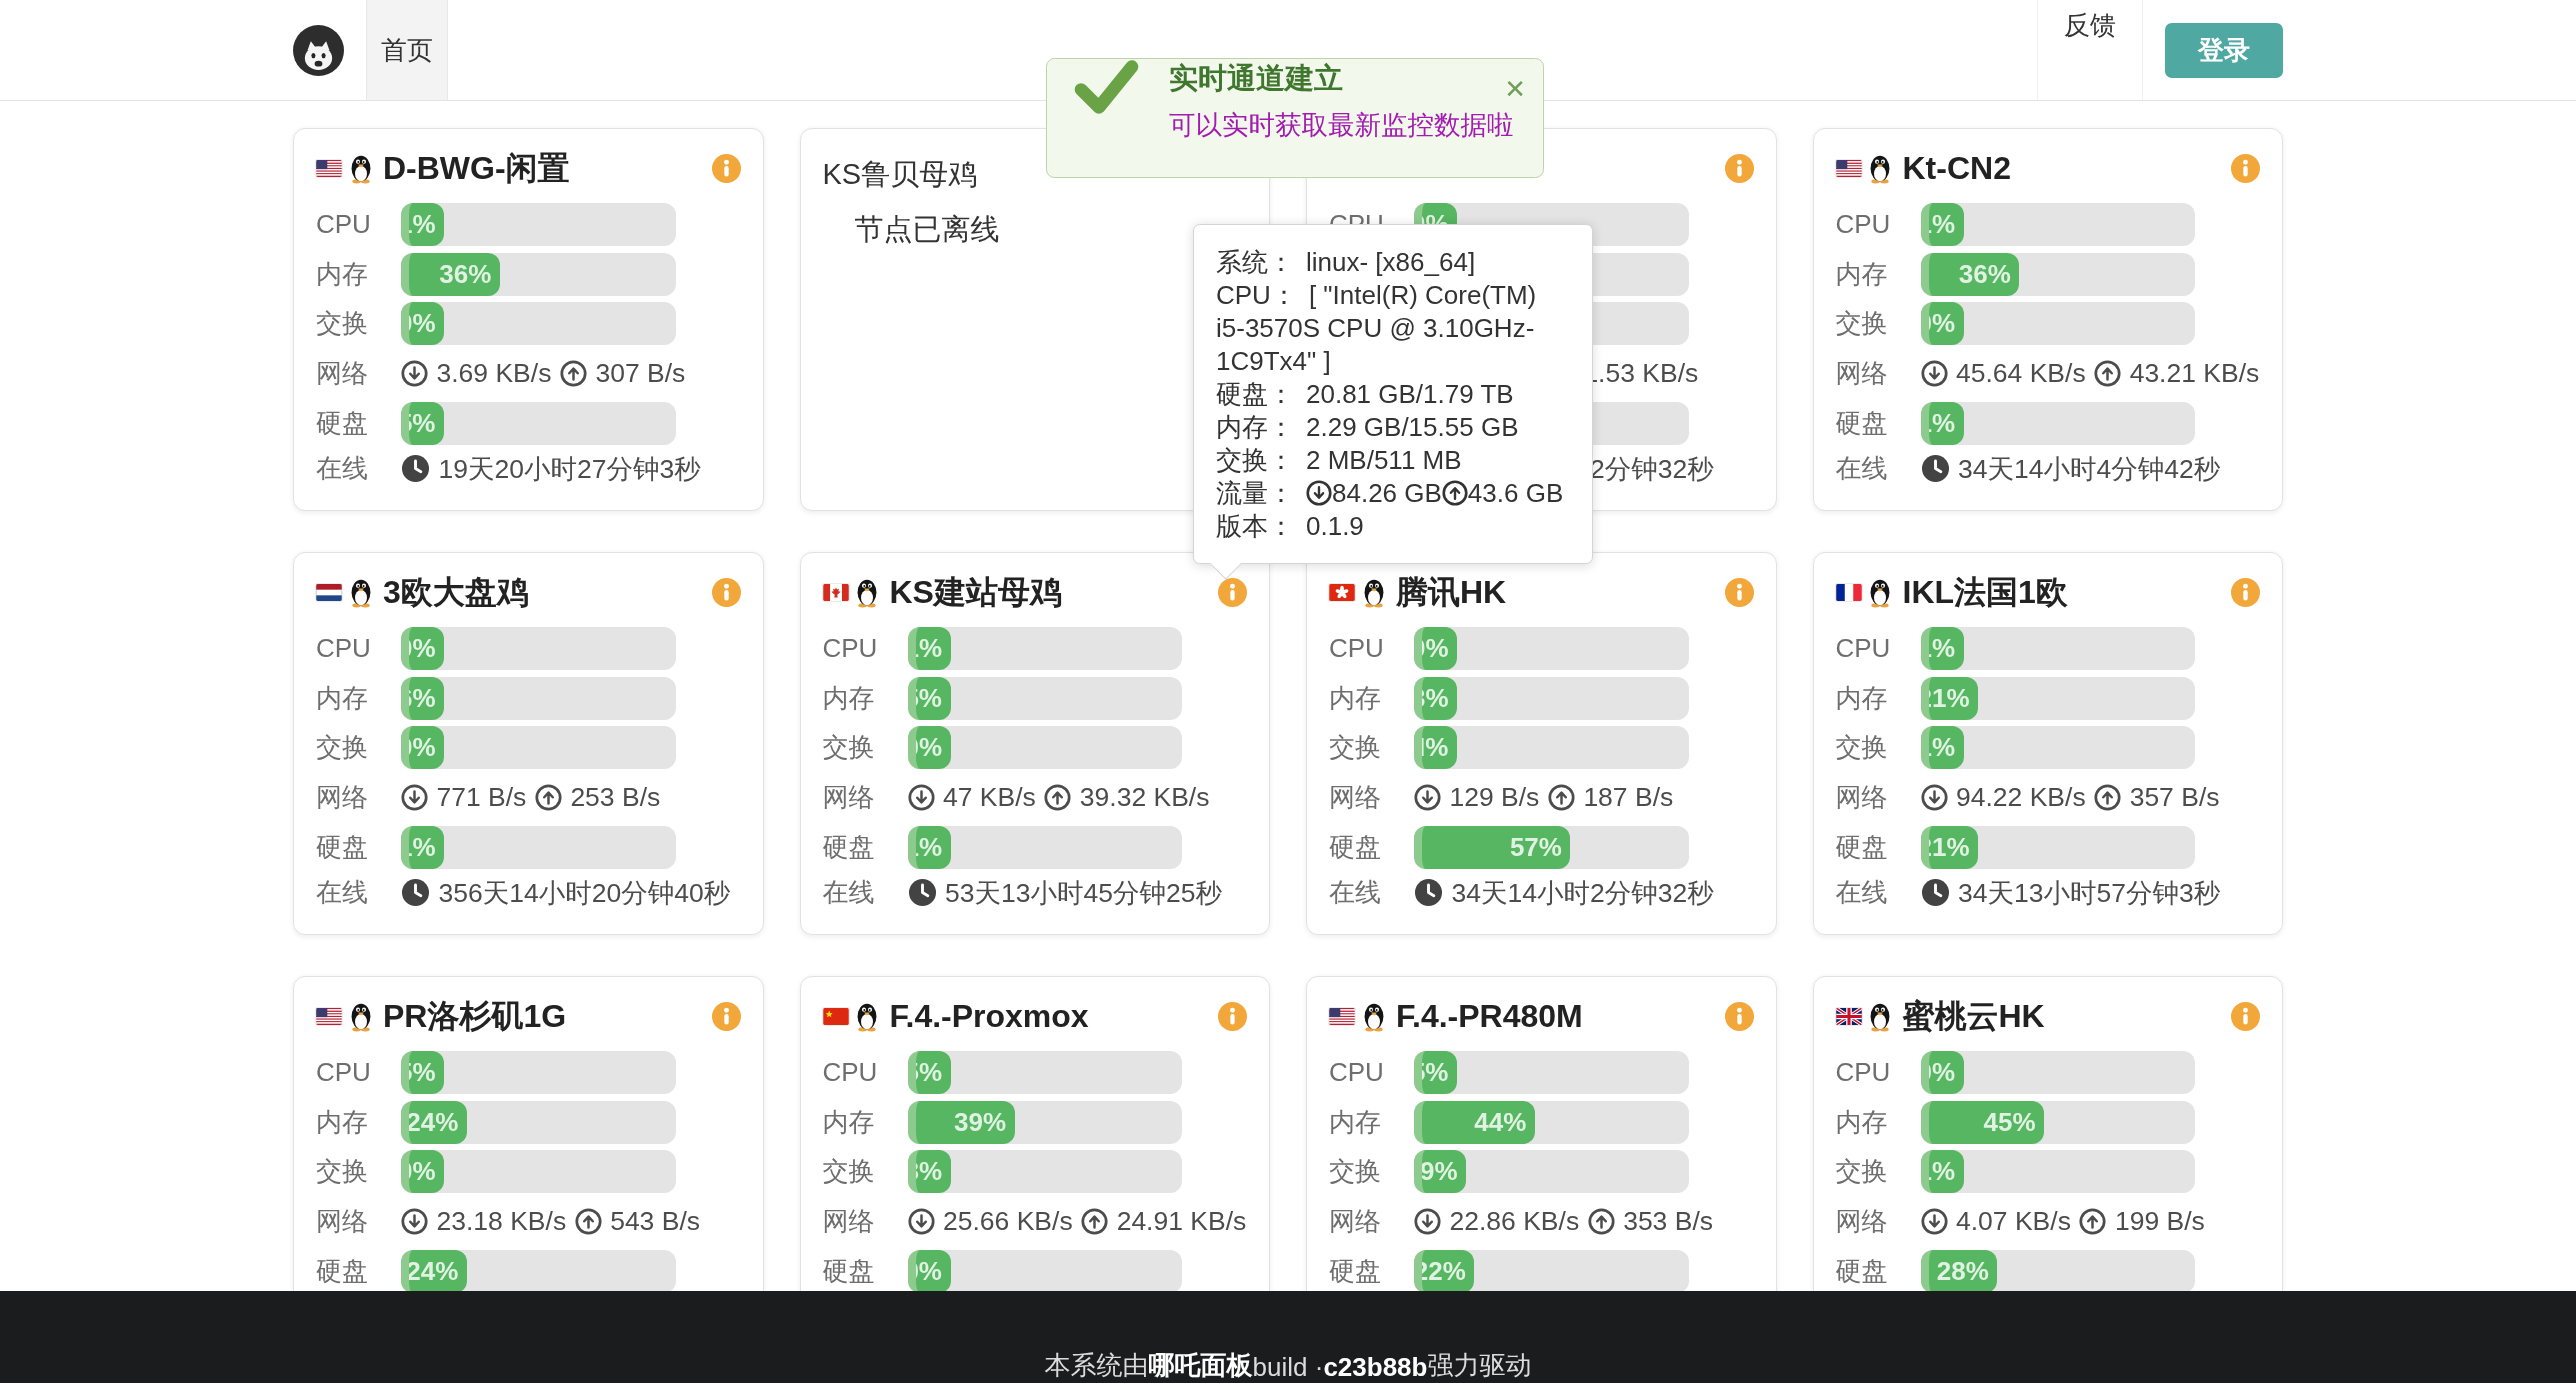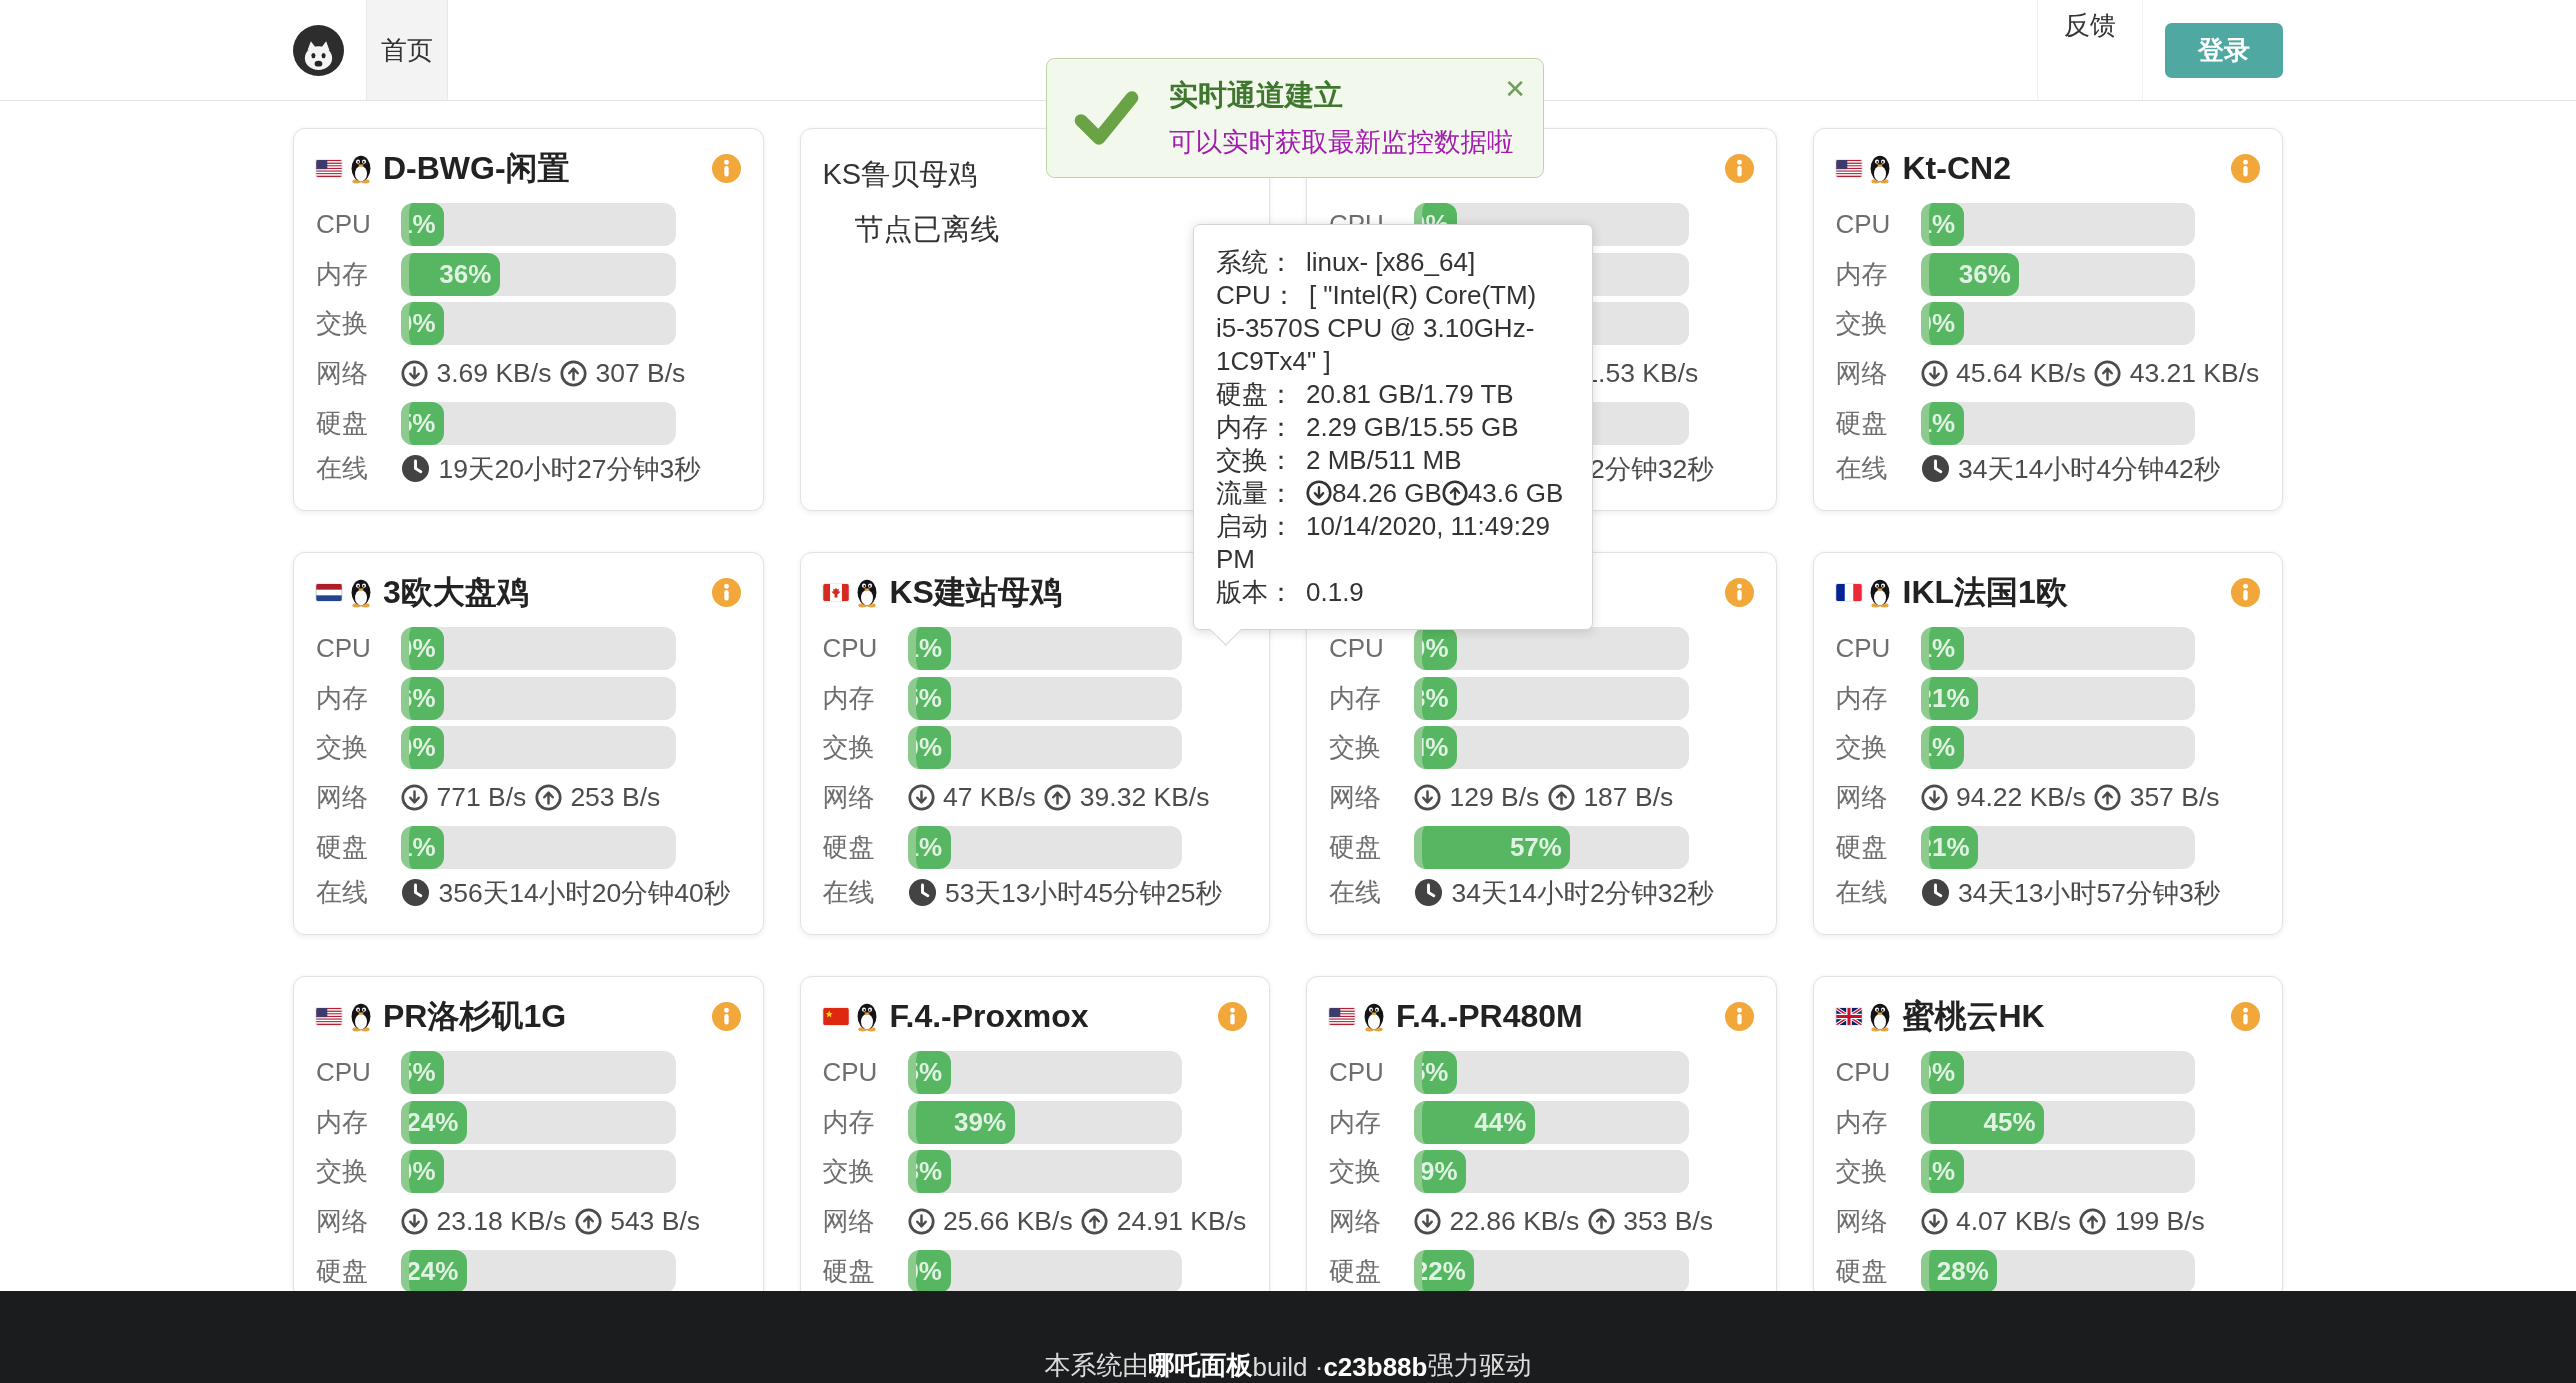--- a/index.html
+++ b/index.html
@@ -45,21 +45,21 @@
   .txtrow{height:43px;}
   .onrow{height:34px;margin-top:6.8px;}
   .flow{display:flex;align-items:center;gap:8.5px;font-size:26.5px;color:#4c4c4c;white-space:nowrap;}
   .ci{width:27px;height:27px;display:block;color:#4c4c4c;}
   .ci-wrap{line-height:0;flex:none;}
   .off-title{font-size:29px;color:#333;margin-top:5.1px;}
   .off-text{font-size:29px;color:#333;margin-top:15.4px;margin-left:32px;}
   
   #toast{position:absolute;left:1046px;top:58px;width:498px;height:120px;z-index:60;
     background:#f3f8ed;border:0.9px solid #bdd3aa;border-radius:8.5px;
-    display:flex;align-items:center;padding:0 26px;}
+    display:flex;align-items:flex-start;padding:0 26px;}
   .toast-check{line-height:0;flex:none;}
   .toast-body{margin-left:29px;}
   .toast-title{font-size:29px;font-weight:bold;color:#40772e;}
   .toast-msg{font-size:26.5px;color:#a21caf;margin-top:7.7px;}
   .toast-close{position:absolute;top:17px;right:17px;font-size:26px;font-weight:bold;
     color:#6f9f58;cursor:pointer;line-height:1;}
   
   #tooltip{position:absolute;left:1193px;top:224px;width:400px;z-index:50;background:#fff;
     border:0.9px solid #d4d4d5;border-radius:6.8px;box-shadow:0 1.7px 10.2px rgba(0,0,0,.14);
     padding:20.5px 22px;font-size:26px;line-height:33px;color:#333;}
@@ -1159,23 +1159,20 @@
       <div class="tip-row">
       <span class="tip-lbl">流量：</span><span class="ci-wrap"><svg class="ci" viewBox="0 0 24 24">
             <circle cx="12" cy="12" r="10.4" fill="none" stroke="currentColor" stroke-width="2.4"></circle>
             <path d="M12 6.6 V15.6 M8.2 12.2 L12 16.4 L15.8 12.2" fill="none" stroke="currentColor" stroke-width="2.2" stroke-linecap="round" stroke-linejoin="round"></path>
           </svg></span><span>84.26 GB</span><span class="ci-wrap"><svg class="ci" viewBox="0 0 24 24">
             <circle cx="12" cy="12" r="10.4" fill="none" stroke="currentColor" stroke-width="2.4"></circle>
             <path d="M12 17.4 V8.4 M8.2 11.8 L12 7.6 L15.8 11.8" fill="none" stroke="currentColor" stroke-width="2.2" stroke-linecap="round" stroke-linejoin="round"></path>
           </svg></span><span>43.6 GB</span>
     </div>
       <div class="tip-row">
-    <span class="tip-lbl">启动：</span><span class="tip-val">10/14/2020, 11:49:29 PM</span>
-  </div>
-      <div class="tip-row">
     <span class="tip-lbl">版本：</span><span class="tip-val">0.1.9</span>
   </div>
     </div>
 </div>
 
 <div id="footer">
   <span>本系统由 </span>
   <a>哪吒面板</a>
   <span> build · </span>
   <a>c23b88b</a>

